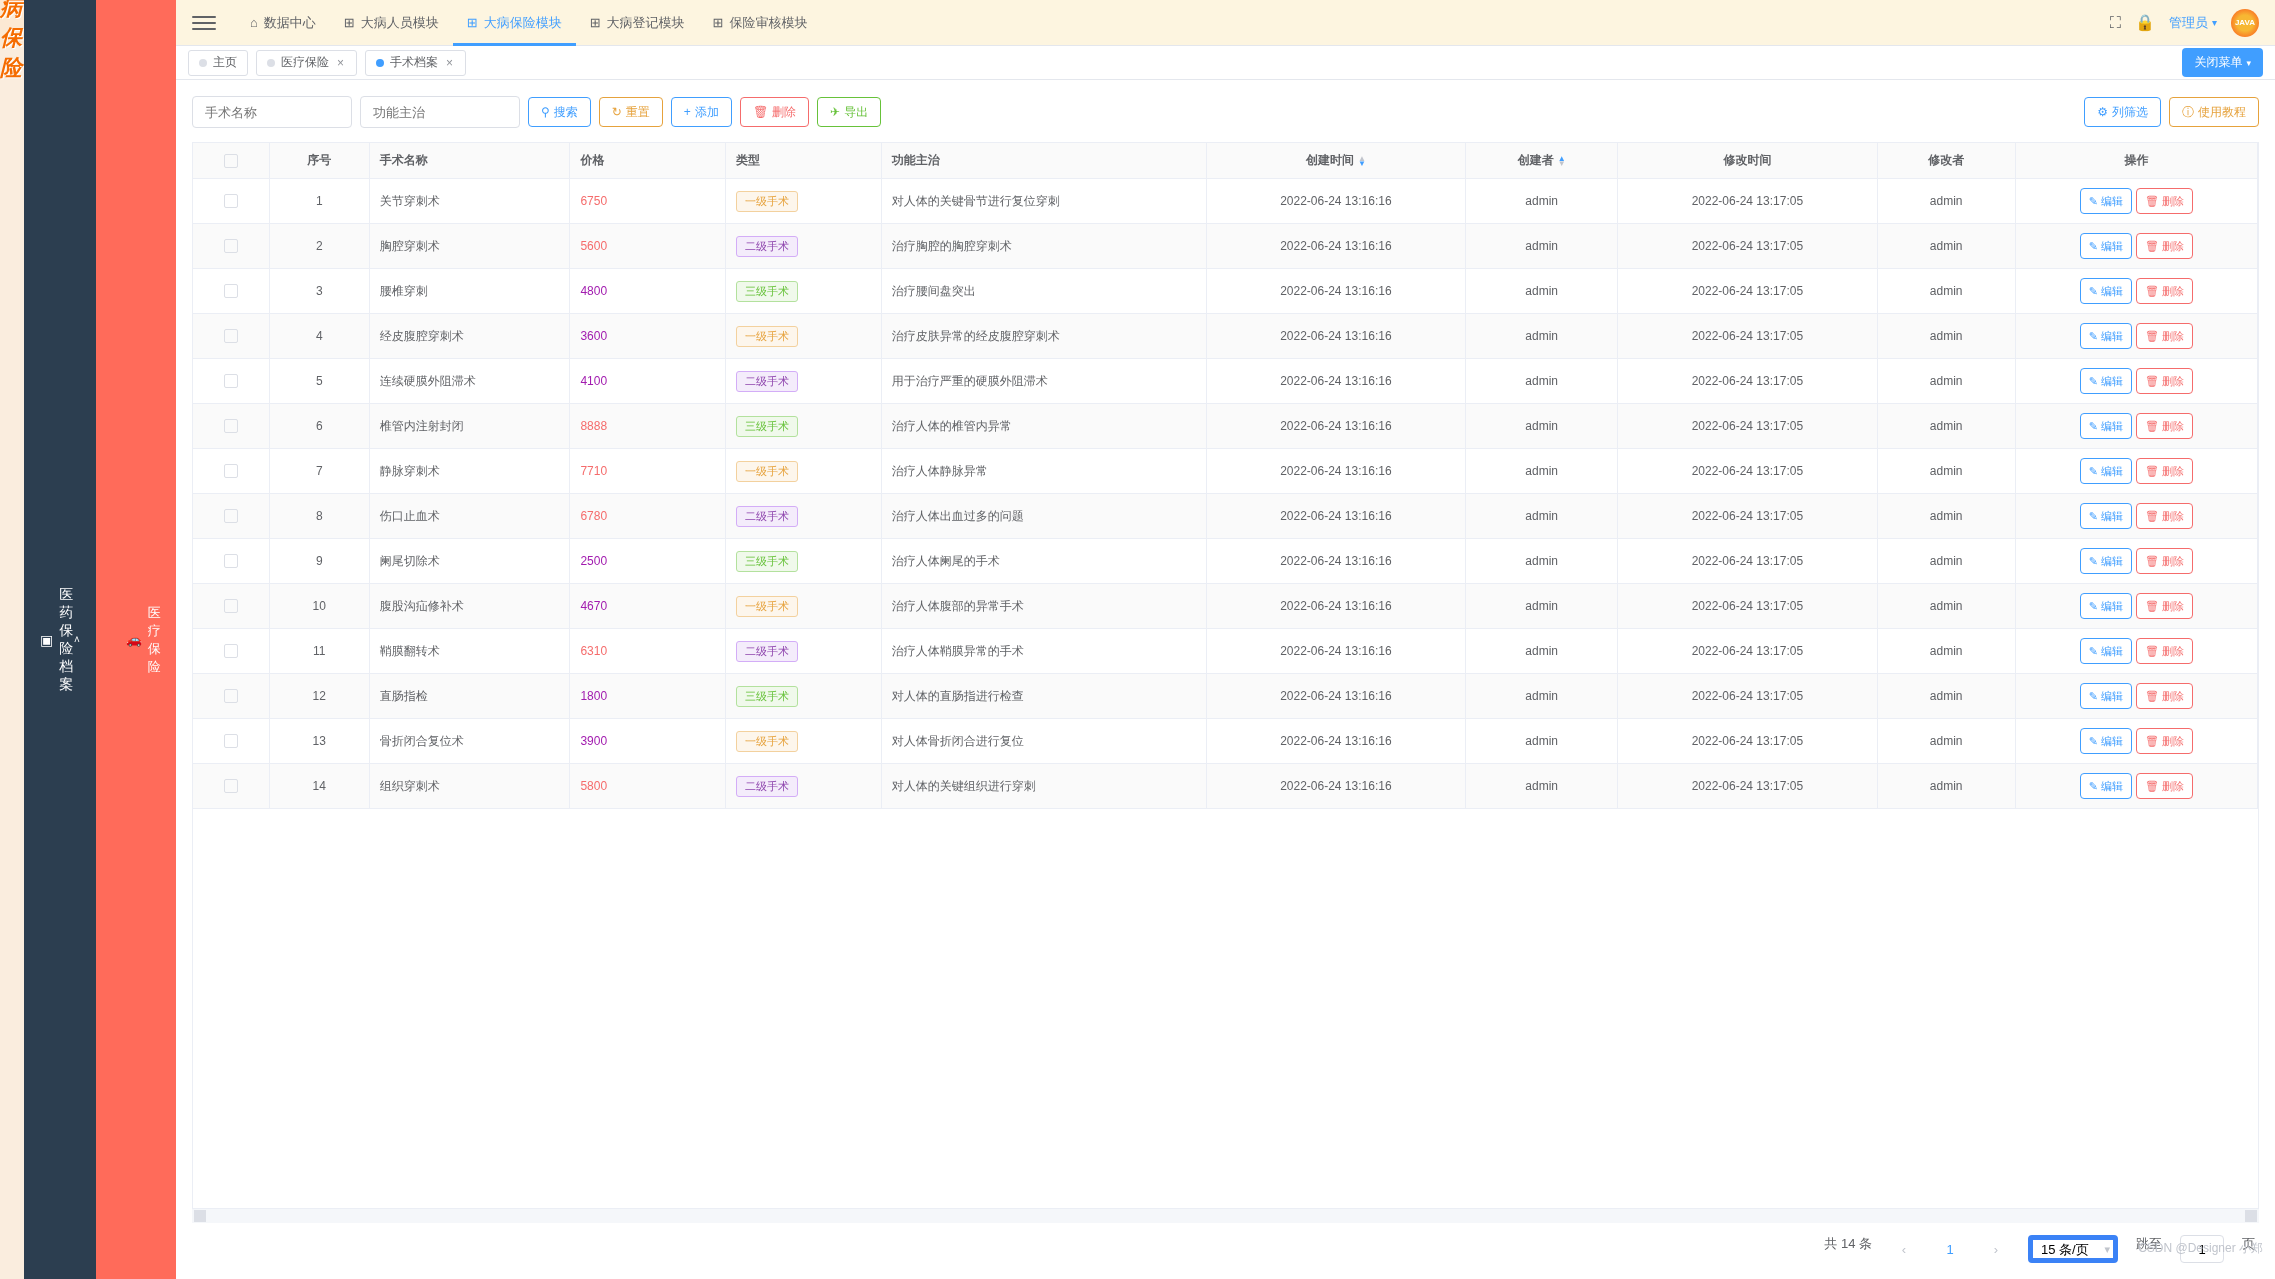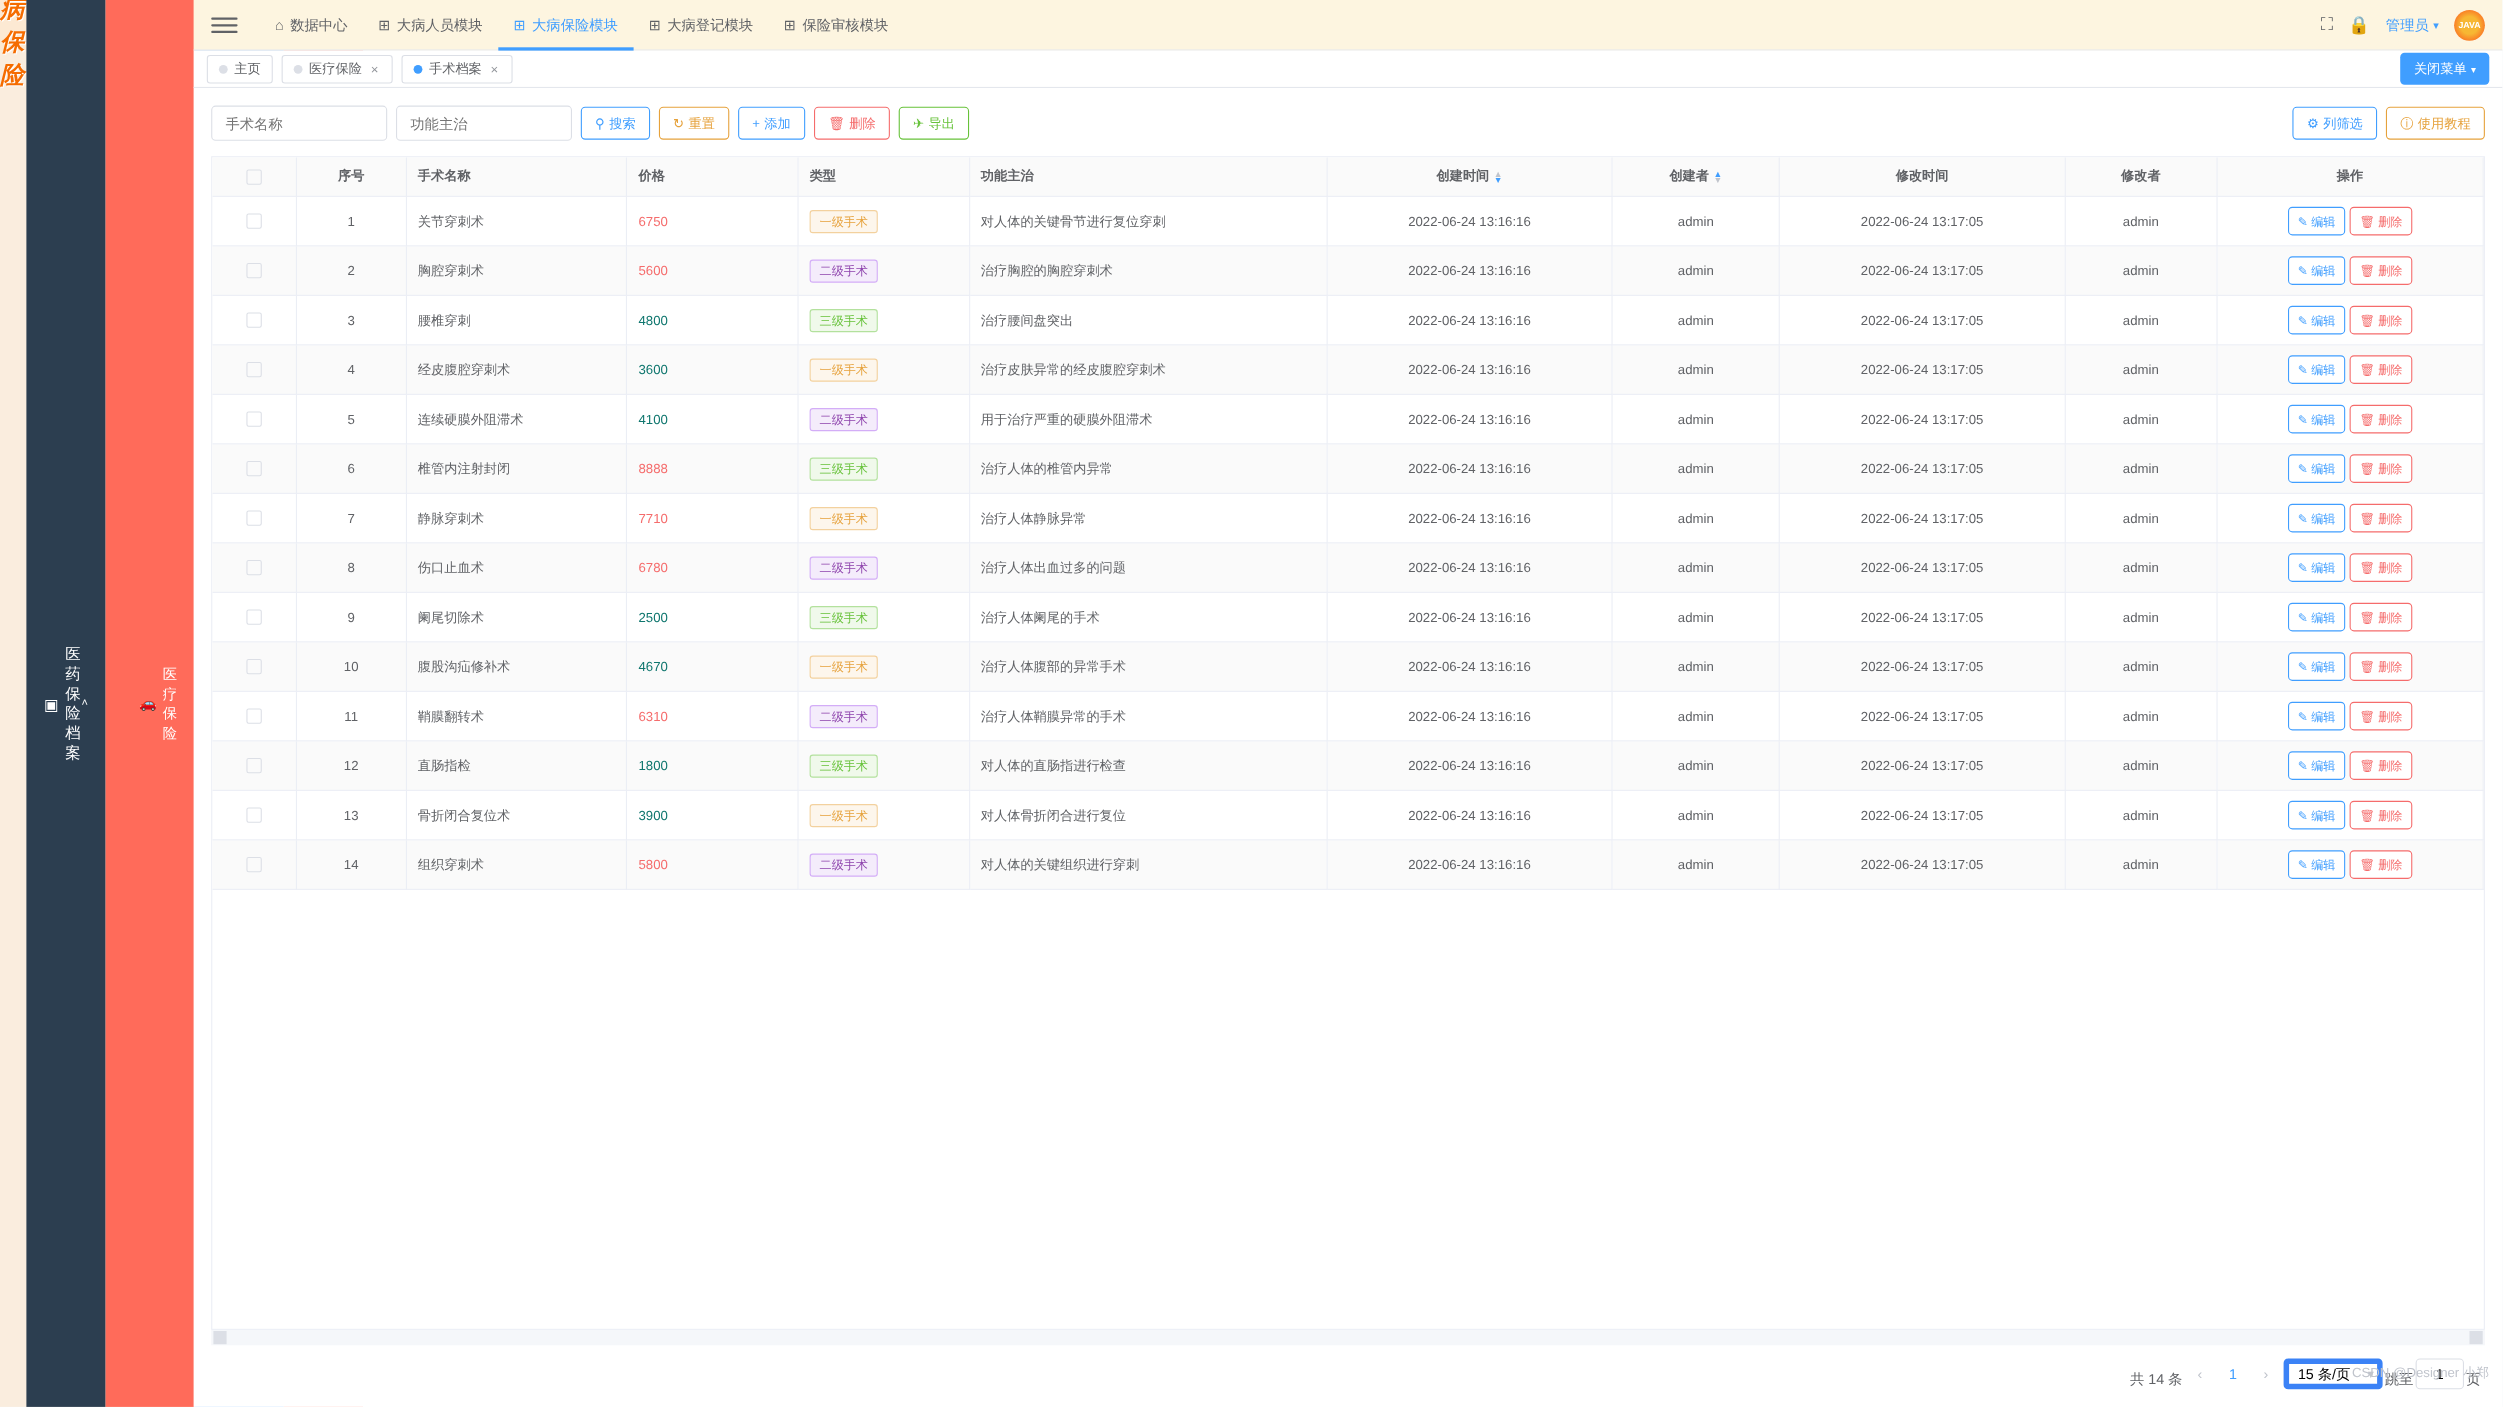--- a/index.html
+++ b/index.html
@@ -66,40 +66,40 @@
 .col-name { width: 116px; }
 .col-price { width: 90px; }
 .col-type { width: 90px; }
 .col-func { width: 188px; }
 .col-ctime { width: 150px; text-align: center; margin-left: 30px; }
 .col-creator { width: 88px; text-align: center; }
 .col-mtime { width: 150px; text-align: center; }
 .col-modifier { width: 80px; text-align: center; }
 .col-ops { width: 140px; text-align: center; }
 .price-1 { color: #f56c6c; }
-.price-2 { color: #0f766e; }
+.price-2 { color: #a21caf; }
 .tag { display: inline-block; padding: 2px 8px; border-radius: 3px; font-size: 11px; }
 .tag-1 { border: 1px solid #f3d19e; color: #e6a23c; background: #fdf6ec; }
 .tag-2 { border: 1px solid #d3adf7; color: #8e44ad; background: #f4ecfb; }
 .tag-3 { border: 1px solid #b3e19d; color: #67c23a; background: #f0f9eb; }
 .op-btn { height: 26px; padding: 0 8px; border-radius: 4px; cursor: pointer; font-size: 11px; display: inline-flex; align-items: center; gap: 3px; background: #fff; }
 .op-edit { border: 1px solid #409eff; color: #409eff; }
 .op-del { border: 1px solid #f56c6c; color: #f56c6c; margin-left: 4px; }
 .sort-icon { display: inline-flex; flex-direction: column; margin-left: 4px; line-height: 5px; font-size: 8px; vertical-align: middle; }
 .sort-icon span { color: #c0c4cc; }
 .sort-icon .active { color: #409eff; }
 
 
 .hscroll { height: 14px; background: #f5f7fa; display: flex; align-items: center; padding: 0 2px; }
 .hscroll-thumb-l { width: 12px; height: 12px; background: #dcdfe6; }
 .hscroll-track { flex: 1; }
 .hscroll-thumb-r { width: 12px; height: 12px; background: #dcdfe6; }
 
 
-.pagination { display: flex; align-items: flex-end; justify-content: flex-end; padding: 12px 4px 0; gap: 2px; font-size: 13px; }
+.pagination { display: flex; align-items: flex-start; justify-content: flex-end; padding: 12px 4px 0; gap: 18px; font-size: 13px; }
 .page-btn { width: 28px; height: 28px; display: flex; align-items: center; justify-content: center; cursor: pointer; color: #606266; border-radius: 3px; }
 .page-btn.active { color: #409eff; }
 .page-btn.disabled { color: #c0c4cc; cursor: not-allowed; }
 .page-select { height: 28px; padding: 0 24px 0 8px; border: 5px solid #3b82f6; border-radius: 4px; background: #fff; cursor: pointer; font-size: 13px; appearance: none; position: relative; }
 .select-wrap { position: relative; display: inline-block; }
 .select-wrap::after { content: '▾'; position: absolute; right: 8px; top: 50%; transform: translateY(-50%); pointer-events: none; color: #c0c4cc; font-size: 11px; }
 .page-input { width: 44px; height: 28px; border: 1px solid #dcdfe6; border-radius: 4px; text-align: center; font-size: 13px; outline: none; }
 .watermark { position: fixed; bottom: 22px; right: 12px; color: #c0c4cc; font-size: 12px; }
 </style>
 </head>

